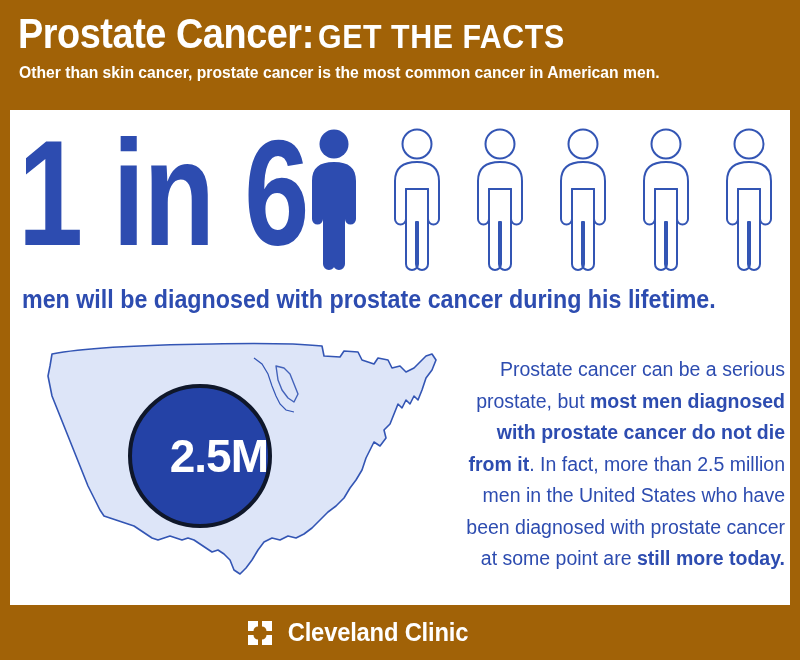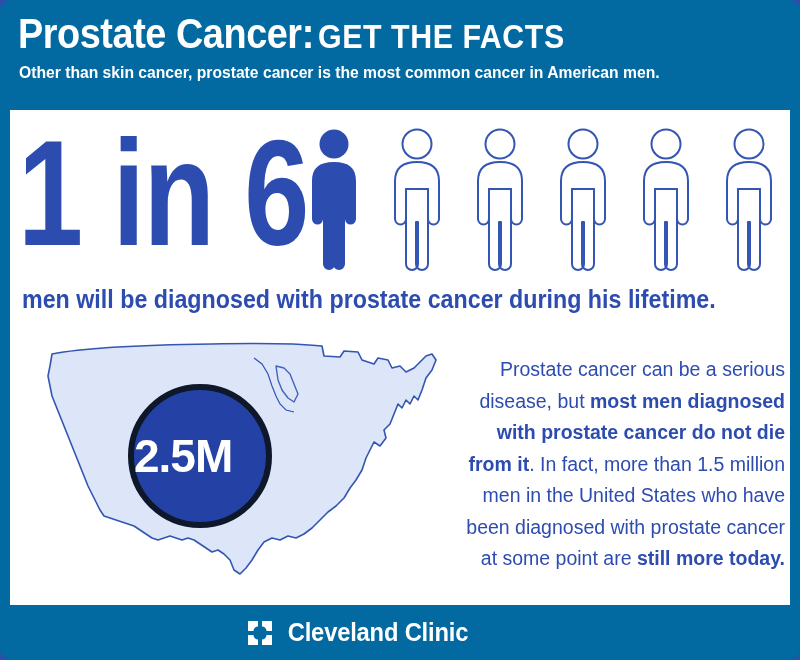--- a/index.html
+++ b/index.html
@@ -10,22 +10,21 @@
     width: 800px;
     height: 660px;
     background: #2f4daa;
     font-family: "Liberation Sans", sans-serif;
     overflow: hidden;
   }
   #infographic {
     position: relative;
     width: 800px;
     height: 660px;
-    background: #0369a1;
-    border-radius: 11px;
+    background: #a16207;
   }
 
   
   .header {
     position: absolute;
     left: 0;
     top: 0;
     width: 800px;
     height: 110px;
   }
@@ -143,25 +142,25 @@
   }
   .map-wrap svg { display: block; }
   .circle-badge {
     position: absolute;
     left: 106px;
     top: 46px;
     width: 144px;
     height: 144px;
     border-radius: 50%;
     background: #2442a6;
-    border: 6px solid #0f172a;
+    border: 4px solid #0f172a;
     box-sizing: border-box;
     display: flex;
     align-items: center;
-    justify-content: flex-start;
+    justify-content: flex-end;
   }
   .circle-badge span {
     color: #ffffff;
     font-size: 46px;
     font-weight: bold;
     font-family: "Liberation Sans", sans-serif;
     letter-spacing: -1px;
     line-height: 1;
   }
 
@@ -296,21 +295,21 @@
              L46,98 L42,88 L38,78 L34,68
              L30,58 L28,48 L26,38 L28,28 Z"></path>
         <path fill="#dde5f8" stroke="#3355b4" stroke-width="1.4" stroke-linejoin="round" d="M254,28 L262,30 L268,36 L272,46 L276,56 L272,64 L266,60 L260,52 L256,42 Z" opacity="0.9"></path>
         <path fill="none" stroke="#3355b4" stroke-width="1.2" d="M232,20 L240,26 L246,36 L250,48 L254,58 L258,66 L264,72 L272,74"></path>
       </svg>
       <div class="circle-badge">
         <span>2.5M</span>
       </div>
     </div>
 
-    <div class="body-copy" id="body-copy"><span>Prostate cancer can be a serious disease, but </span><b>most men diagnosed with prostate cancer do not die from it</b><span>. In fact, more than 1.5 million men in the United States who have been diagnosed with prostate cancer at some point are </span><b>still more today.</b></div>
+    <div class="body-copy" id="body-copy"><span>Prostate cancer can be a serious prostate, but </span><b>most men diagnosed with prostate cancer do not die from it</b><span>. In fact, more than 2.5 million men in the United States who have been diagnosed with prostate cancer at some point are </span><b>still more today.</b></div>
 
   </div>
 
   <div class="footer">
     <svg class="cc-logo" viewBox="0 0 26 26">
       <path fill="#ffffff" d="M1,1 h10 v5.5 a4.5,4.5 0 0 0 -4.5,4.5 h-5.5 z"></path>
       <path fill="#ffffff" d="M25,1 v10 h-5.5 a4.5,4.5 0 0 0 -4.5,-4.5 v-5.5 z"></path>
       <path fill="#ffffff" d="M1,25 v-10 h5.5 a4.5,4.5 0 0 0 4.5,4.5 v5.5 z"></path>
       <path fill="#ffffff" d="M25,25 h-10 v-5.5 a4.5,4.5 0 0 0 4.5,-4.5 h5.5 z"></path>
     </svg>

